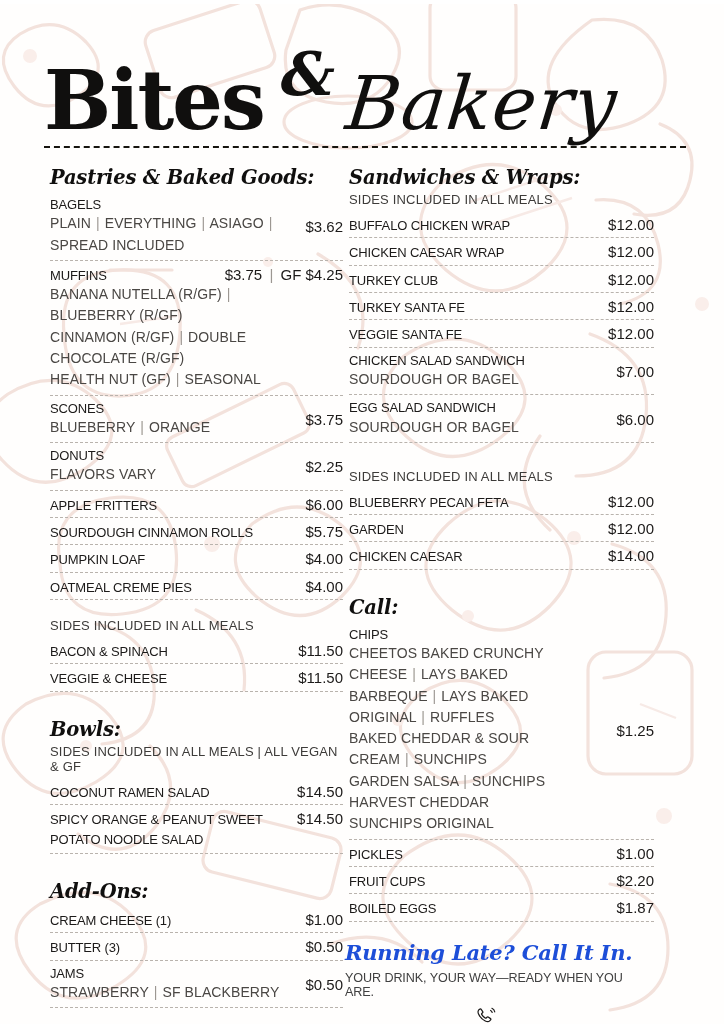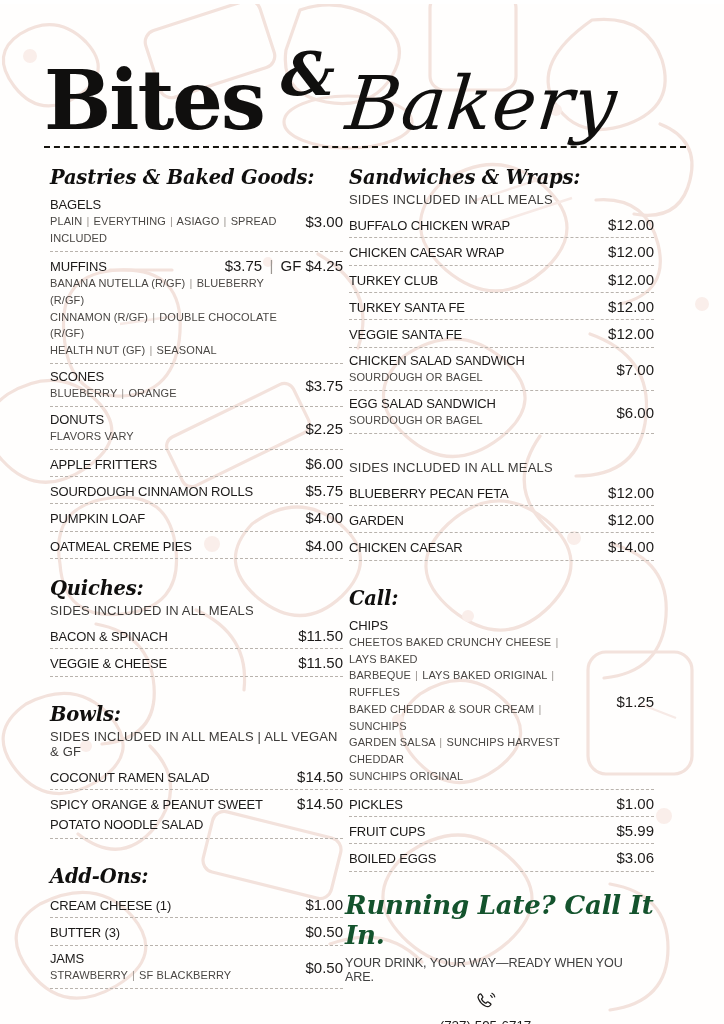--- a/index.html
+++ b/index.html
@@ -141,21 +141,21 @@
     line-height: 1.18;
   }
   .item-name.two-line { line-height: 1.5; }
   .item-price {
     font-size: 15px;
     color: #1c1a19;
     white-space: nowrap;
     flex: 0 0 auto;
   }
   .item-desc {
-    font-size: 11px;
+    font-size: 14px;
     letter-spacing: 0.1px;
     color: #4a4744;
     text-transform: uppercase;
     line-height: 1.52;
     max-width: 232px;
     margin-top: 1px;
   }
   .item-desc .sep { color: #9c9792; padding: 0 1px; }
 
   
@@ -168,22 +168,22 @@
 
   .sec-gap-lg { height: 22px; }
   .sec-gap-md { height: 14px; }
 
   
   .callin { margin-top: 18px; margin-left: 2px; }
   .callin-title {
     font-family: "DejaVu Serif", "Liberation Serif", serif;
     font-weight: 700;
     font-style: italic;
-    font-size: 26px;
-    color: #14532d;
+    font-size: 21px;
+    color: #1d4ed8;
     margin-bottom: 6px;
     letter-spacing: -0.2px;
   }
   .callin-sub {
     font-size: 12.6px;
     letter-spacing: -0.1px;
     color: #404040;
     text-transform: uppercase;
     margin-bottom: 8px;
   }
@@ -283,21 +283,21 @@
 
         <div class="section">
           <div class="section-title">Pastries &amp; Baked Goods:</div>
 
           <div class="item with-desc">
             <div class="item-main">
               <div class="item-body">
                 <div class="item-name">BAGELS</div>
                 <div class="item-desc">PLAIN <span class="sep">|</span> EVERYTHING <span class="sep">|</span> ASIAGO <span class="sep">|</span> SPREAD INCLUDED</div>
               </div>
-              <div class="item-price">$3.00</div>
+              <div class="item-price">$3.62</div>
             </div>
           </div>
 
           <div class="item">
             <div class="item-main">
               <div class="item-name">MUFFINS</div>
               <div class="item-price price-split">$3.75 <span class="bar">|</span> GF $4.25</div>
             </div>
             <div class="item-desc">BANANA NUTELLA (R/GF) <span class="sep">|</span> BLUEBERRY (R/GF)<br>CINNAMON (R/GF) <span class="sep">|</span> DOUBLE CHOCOLATE (R/GF)<br>HEALTH NUT (GF) <span class="sep">|</span> SEASONAL</div>
           </div>
@@ -347,21 +347,20 @@
             <div class="item-main">
               <div class="item-name">OATMEAL CREME PIES</div>
               <div class="item-price">$4.00</div>
             </div>
           </div>
         </div>
 
         <div class="sec-gap-md"></div>
 
         <div class="section">
-          <div class="section-title">Quiches:</div>
           <div class="section-note">SIDES INCLUDED IN ALL MEALS</div>
 
           <div class="item">
             <div class="item-main">
               <div class="item-name">BACON &amp; SPINACH</div>
               <div class="item-price">$11.50</div>
             </div>
           </div>
           <div class="item">
             <div class="item-main">
@@ -518,27 +517,27 @@
           </div>
           <div class="item">
             <div class="item-main">
               <div class="item-name">PICKLES</div>
               <div class="item-price">$1.00</div>
             </div>
           </div>
           <div class="item">
             <div class="item-main">
               <div class="item-name">FRUIT CUPS</div>
-              <div class="item-price">$5.99</div>
+              <div class="item-price">$2.20</div>
             </div>
           </div>
           <div class="item">
             <div class="item-main">
               <div class="item-name">BOILED EGGS</div>
-              <div class="item-price">$3.06</div>
+              <div class="item-price">$1.87</div>
             </div>
           </div>
         </div>
 
         <div class="callin">
           <div class="callin-title">Running Late? Call It In.</div>
           <div class="callin-sub">YOUR DRINK, YOUR WAY—READY WHEN YOU ARE.</div>
 
           <div class="contact-line contact-phone">
             <span class="ico">

